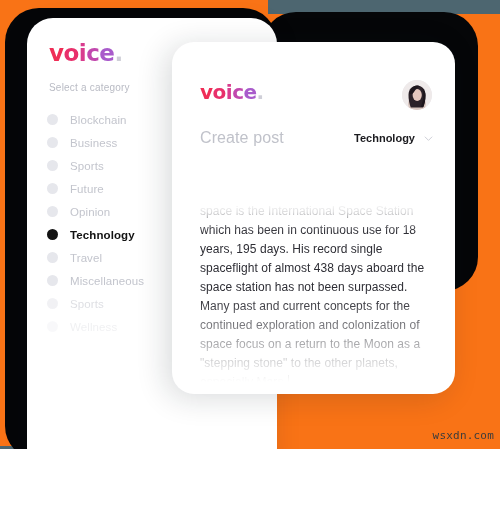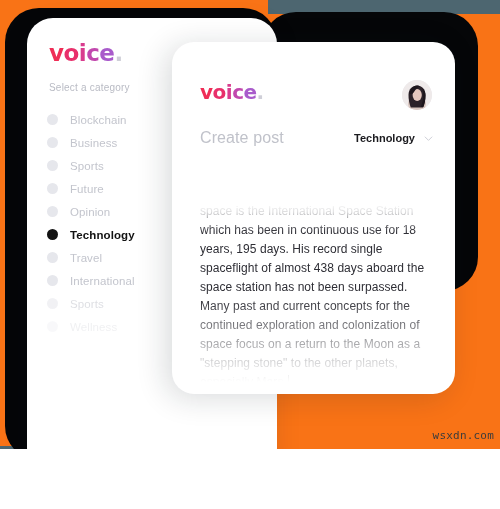--- a/index.html
+++ b/index.html
@@ -308,21 +308,21 @@
         <span class="cat-label">Technology</span>
       </div>
 
       <div class="cat-item">
         <span class="cat-bullet"></span>
         <span class="cat-label">Travel</span>
       </div>
 
       <div class="cat-item">
         <span class="cat-bullet"></span>
-        <span class="cat-label">International</span>
+        <span class="cat-label">Miscellaneous</span>
       </div>
 
 
 
       <div class="cat-item" style="opacity:.55">
         <span class="cat-bullet"></span>
         <span class="cat-label">Sports</span>
       </div>
 
       <div class="cat-item" style="opacity:.25">

